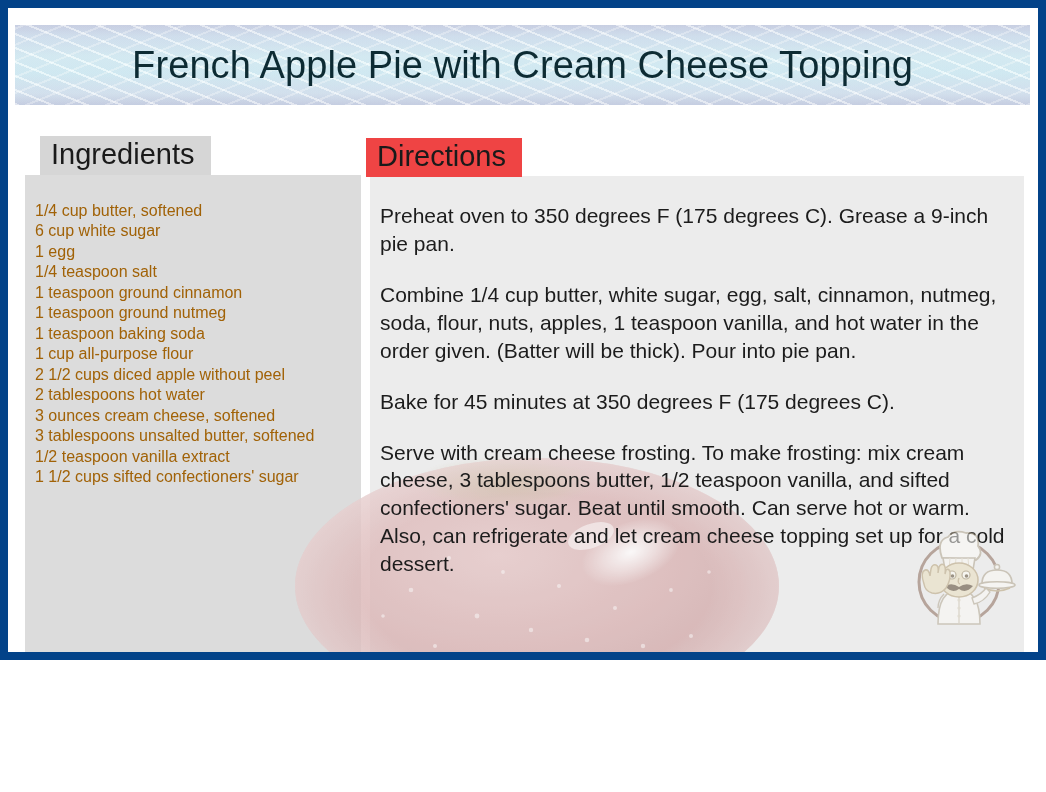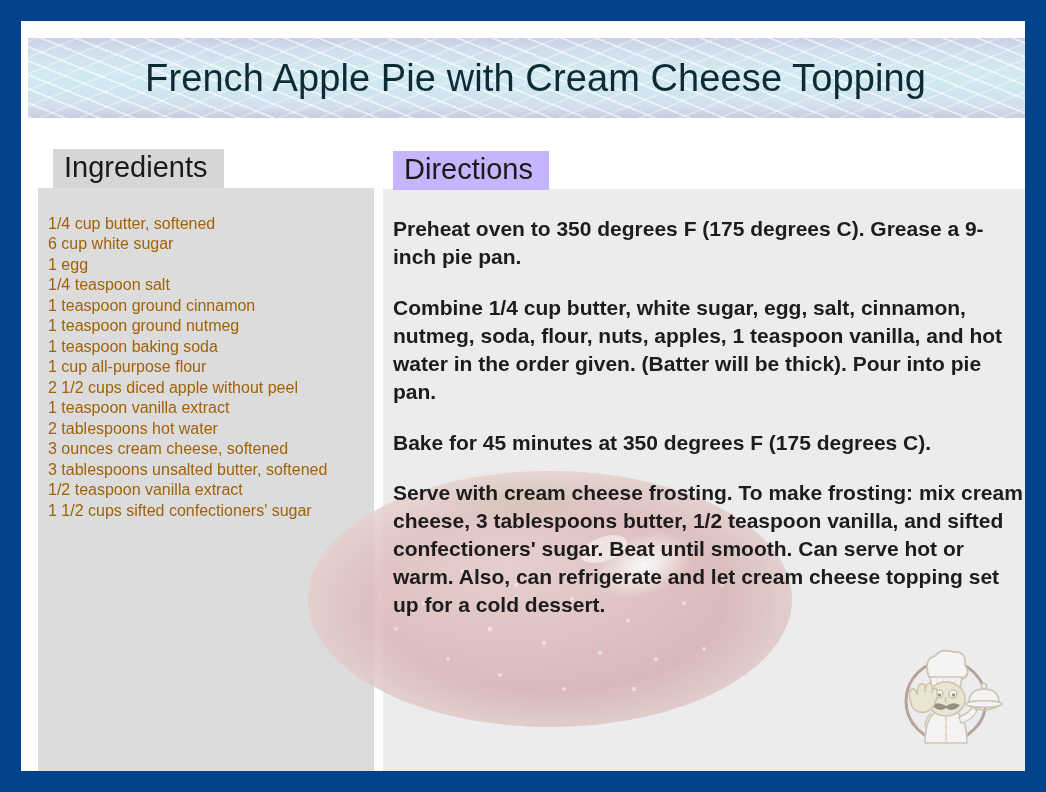--- a/index.html
+++ b/index.html
@@ -13,23 +13,23 @@
     width: 1046px;
     height: 792px;
     font-family: "Liberation Sans", sans-serif;
     overflow: hidden;
   }
 
   
   .card-frame {
     position: relative;
     width: 1046px;
-    height: 792px;
+    height: 660px;
     background: #034389;
-    padding: 21px;
+    padding: 8px;
   }
   .card-inner {
     position: relative;
     width: 100%;
     height: 100%;
     background: #ffffff;
     overflow: hidden;
   }
 
   
@@ -75,41 +75,40 @@
   .tab {
     position: absolute;
     background: #d6d6d6;
     font-size: 29px;
     color: #1a1a1a;
     padding: 3px 16px 6px 11px;
     line-height: 1.05;
     white-space: nowrap;
   }
   .tab.ingredients-tab { left: 17px; top: 128px; margin-left: 15px; }
-  .tab.directions-tab  { left: 372px; top: 130px; background: #c4b5fd; }
+  .tab.directions-tab  { left: 358px; top: 130px; background: #ef4444; }
 
   
   .panel {
     position: absolute;
     overflow: hidden;
   }
   .panel-ingredients {
     left: 17px;
     top: 167px;
     width: 336px;
     height: 601px;
     background: #dcdcdc;
   }
   .panel-directions {
     left: 362px;
     top: 168px;
     width: 654px;
     height: 600px;
     background: #ececec;
-    font-weight: bold;
   }
 
   
   .apple-watermark {
     position: absolute;
     left: 283px;
     top: 432px;
     width: 492px;
     height: 278px;
     z-index: 3;
@@ -169,21 +168,20 @@
       <ul class="ingredients-list" id="ingredients-list">
           <li>1/4 cup butter, softened</li>
           <li>6 cup white sugar</li>
           <li>1 egg</li>
           <li>1/4 teaspoon salt</li>
           <li>1 teaspoon ground cinnamon</li>
           <li>1 teaspoon ground nutmeg</li>
           <li>1 teaspoon baking soda</li>
           <li>1 cup all-purpose flour</li>
           <li>2 1/2 cups diced apple without peel</li>
-          <li>1 teaspoon vanilla extract</li>
           <li>2 tablespoons hot water</li>
           <li>3 ounces cream cheese, softened</li>
           <li>3 tablespoons unsalted butter, softened</li>
           <li>1/2 teaspoon vanilla extract</li>
           <li>1 1/2 cups sifted confectioners' sugar</li>
         </ul>
     </div>
 
     <div class="tab ingredients-tab">Ingredients</div>
 

